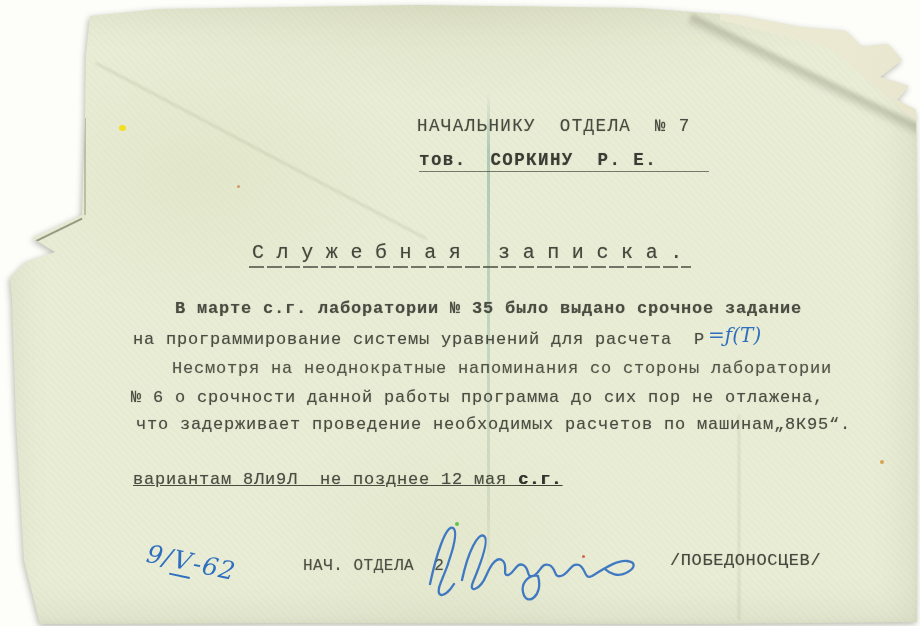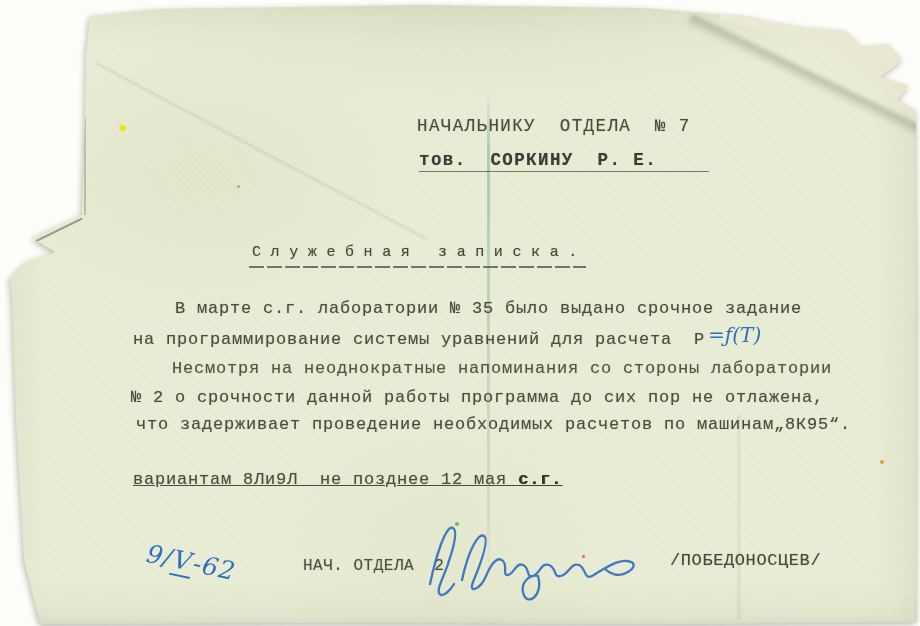--- a/index.html
+++ b/index.html
@@ -83,28 +83,28 @@
     text-shadow: 0 0 1px rgba(62,64,54,0.45);
     white-space: pre;
   }
   .recipient-1 { left: 417px; top: 116px; font-size: 17.5px; letter-spacing: 1.4px; color: rgba(56,58,48,0.85); }
   .recipient-2 {
     left: 419px; top: 150px; font-size: 17.5px; letter-spacing: 1.4px; font-weight: bold;
     color: rgba(50,52,44,0.92); padding-right: 52px; padding-bottom: 1px;
     border-bottom: 1.6px solid rgba(70,72,60,0.70);
   }
   .memo-title {
-    left: 252px; top: 243px; font-size: 15px; letter-spacing: 0.3px;
+    left: 252px; top: 243px; font-size: 20px; letter-spacing: 0.3px;
     color: rgba(58,60,50,0.90); position: absolute;
   }
   .memo-title::after {
     content: ""; position: absolute; left: -3px; right: -8px; bottom: -5px; height: 2px;
     background: repeating-linear-gradient(90deg, rgba(75,76,64,0.75) 0 15px, rgba(0,0,0,0) 15px 18px);
   }
-  .b1 { left: 175px; top: 299px; }
+  .b1 { left: 175px; top: 299px; font-weight: bold; }
   .b2 { left: 133px; top: 327px; }
   .b3 { left: 172px; top: 359px; color: rgba(62,64,54,0.80); }
   .b4 { left: 131px; top: 388px; }
   .b5 { left: 136px; top: 415px; }
   .b6 { left: 158px; top: 443px; }
   .b7 { left: 133px; top: 470px; text-decoration: underline; }
   .overstruck { font-weight: bold; color: rgba(48,50,42,0.95); text-shadow: 0.6px 0 0 rgba(48,50,42,0.8); }
 
   .handwritten {
     font-family: "DejaVu Serif", serif; font-style: italic;
@@ -145,21 +145,21 @@
     <div class="typed recipient-1">НАЧАЛЬНИКУ  ОТДЕЛА  № 7</div>
     <div class="typed recipient-2">тов.  СОРКИНУ  Р. Е.</div>
 
     <div class="typed memo-title">С л у ж е б н а я   з а п и с к а .</div>
 
     <div class="typed b1">В марте с.г. лаборатории № 35 было выдано срочное задание</div>
 
     <div class="typed b2"><span>на программирование системы уравнений для расчета  Р</span><span class="handwritten formula">=ƒ(Т)</span></div>
 
     <div class="typed b3">Несмотря на неоднократные напоминания со стороны лаборатории</div>
-    <div class="typed b4">№ 2 о срочности данной работы программа до сих пор не отлажена,</div>
+    <div class="typed b4">№ 6 о срочности данной работы программа до сих пор не отлажена,</div>
     <div class="typed b5">что задерживает проведение необходимых расчетов по машинам„8К95“.</div>
 
 
     <div class="typed b7"><span>вариантам 8Ли9Л  не позднее 12 мая </span><span class="overstruck">с.г.</span></div>
 
     <div class="handwritten sig-date"><span>9/</span><span class="date-roman">V</span><span>-62</span></div>
 
     <div class="typed sig-position">НАЧ. ОТДЕЛА  2</div>
 
     <svg class="sig-scribble" viewBox="0 0 225 100" xmlns="http://www.w3.org/2000/svg">

